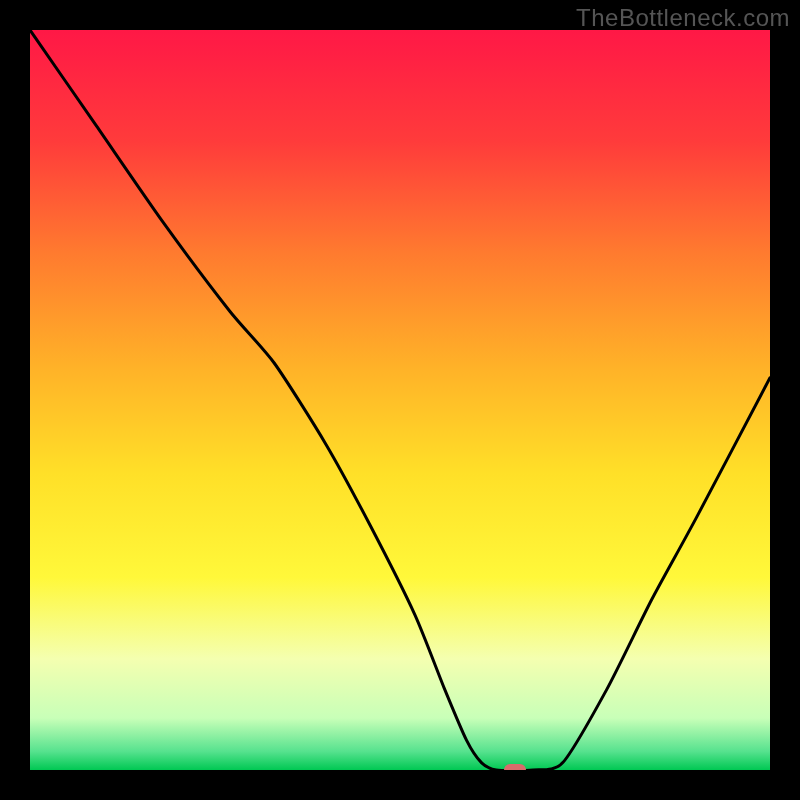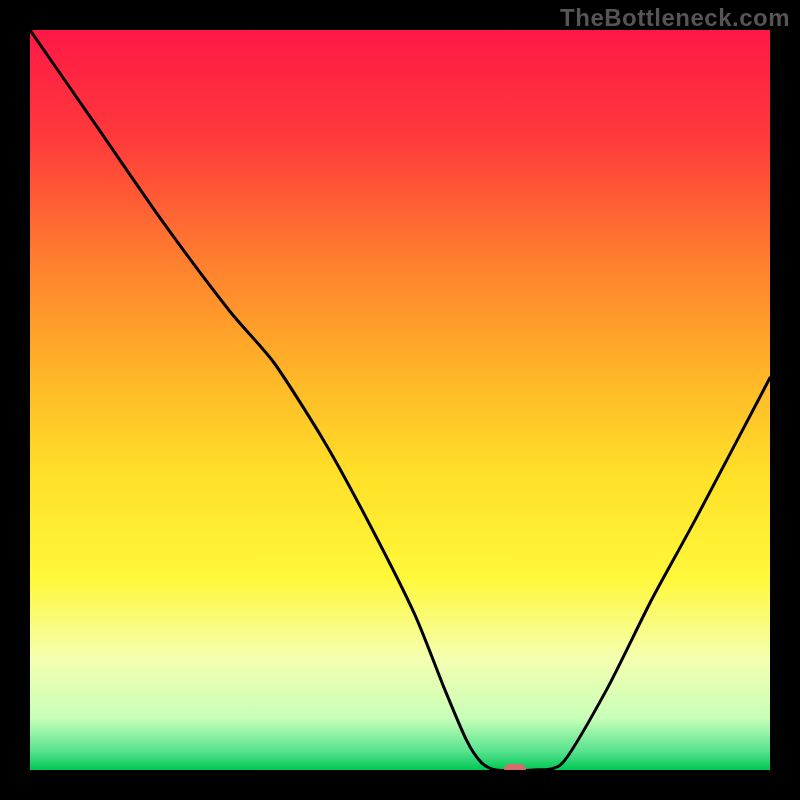--- a/index.html
+++ b/index.html
@@ -16,21 +16,21 @@
     width: 800px;
     height: 800px;
     background: #000;
   }
   .watermark {
     position: absolute;
     top: 4px;
     right: 10px;
     color: #555;
     font-size: 24px;
-    font-weight: 700;
+    font-weight: 400;
     letter-spacing: 0.5px;
     z-index: 5;
   }
   .plot {
     position: absolute;
     left: 30px;
     top: 30px;
     width: 740px;
     height: 740px;
     overflow: hidden;

